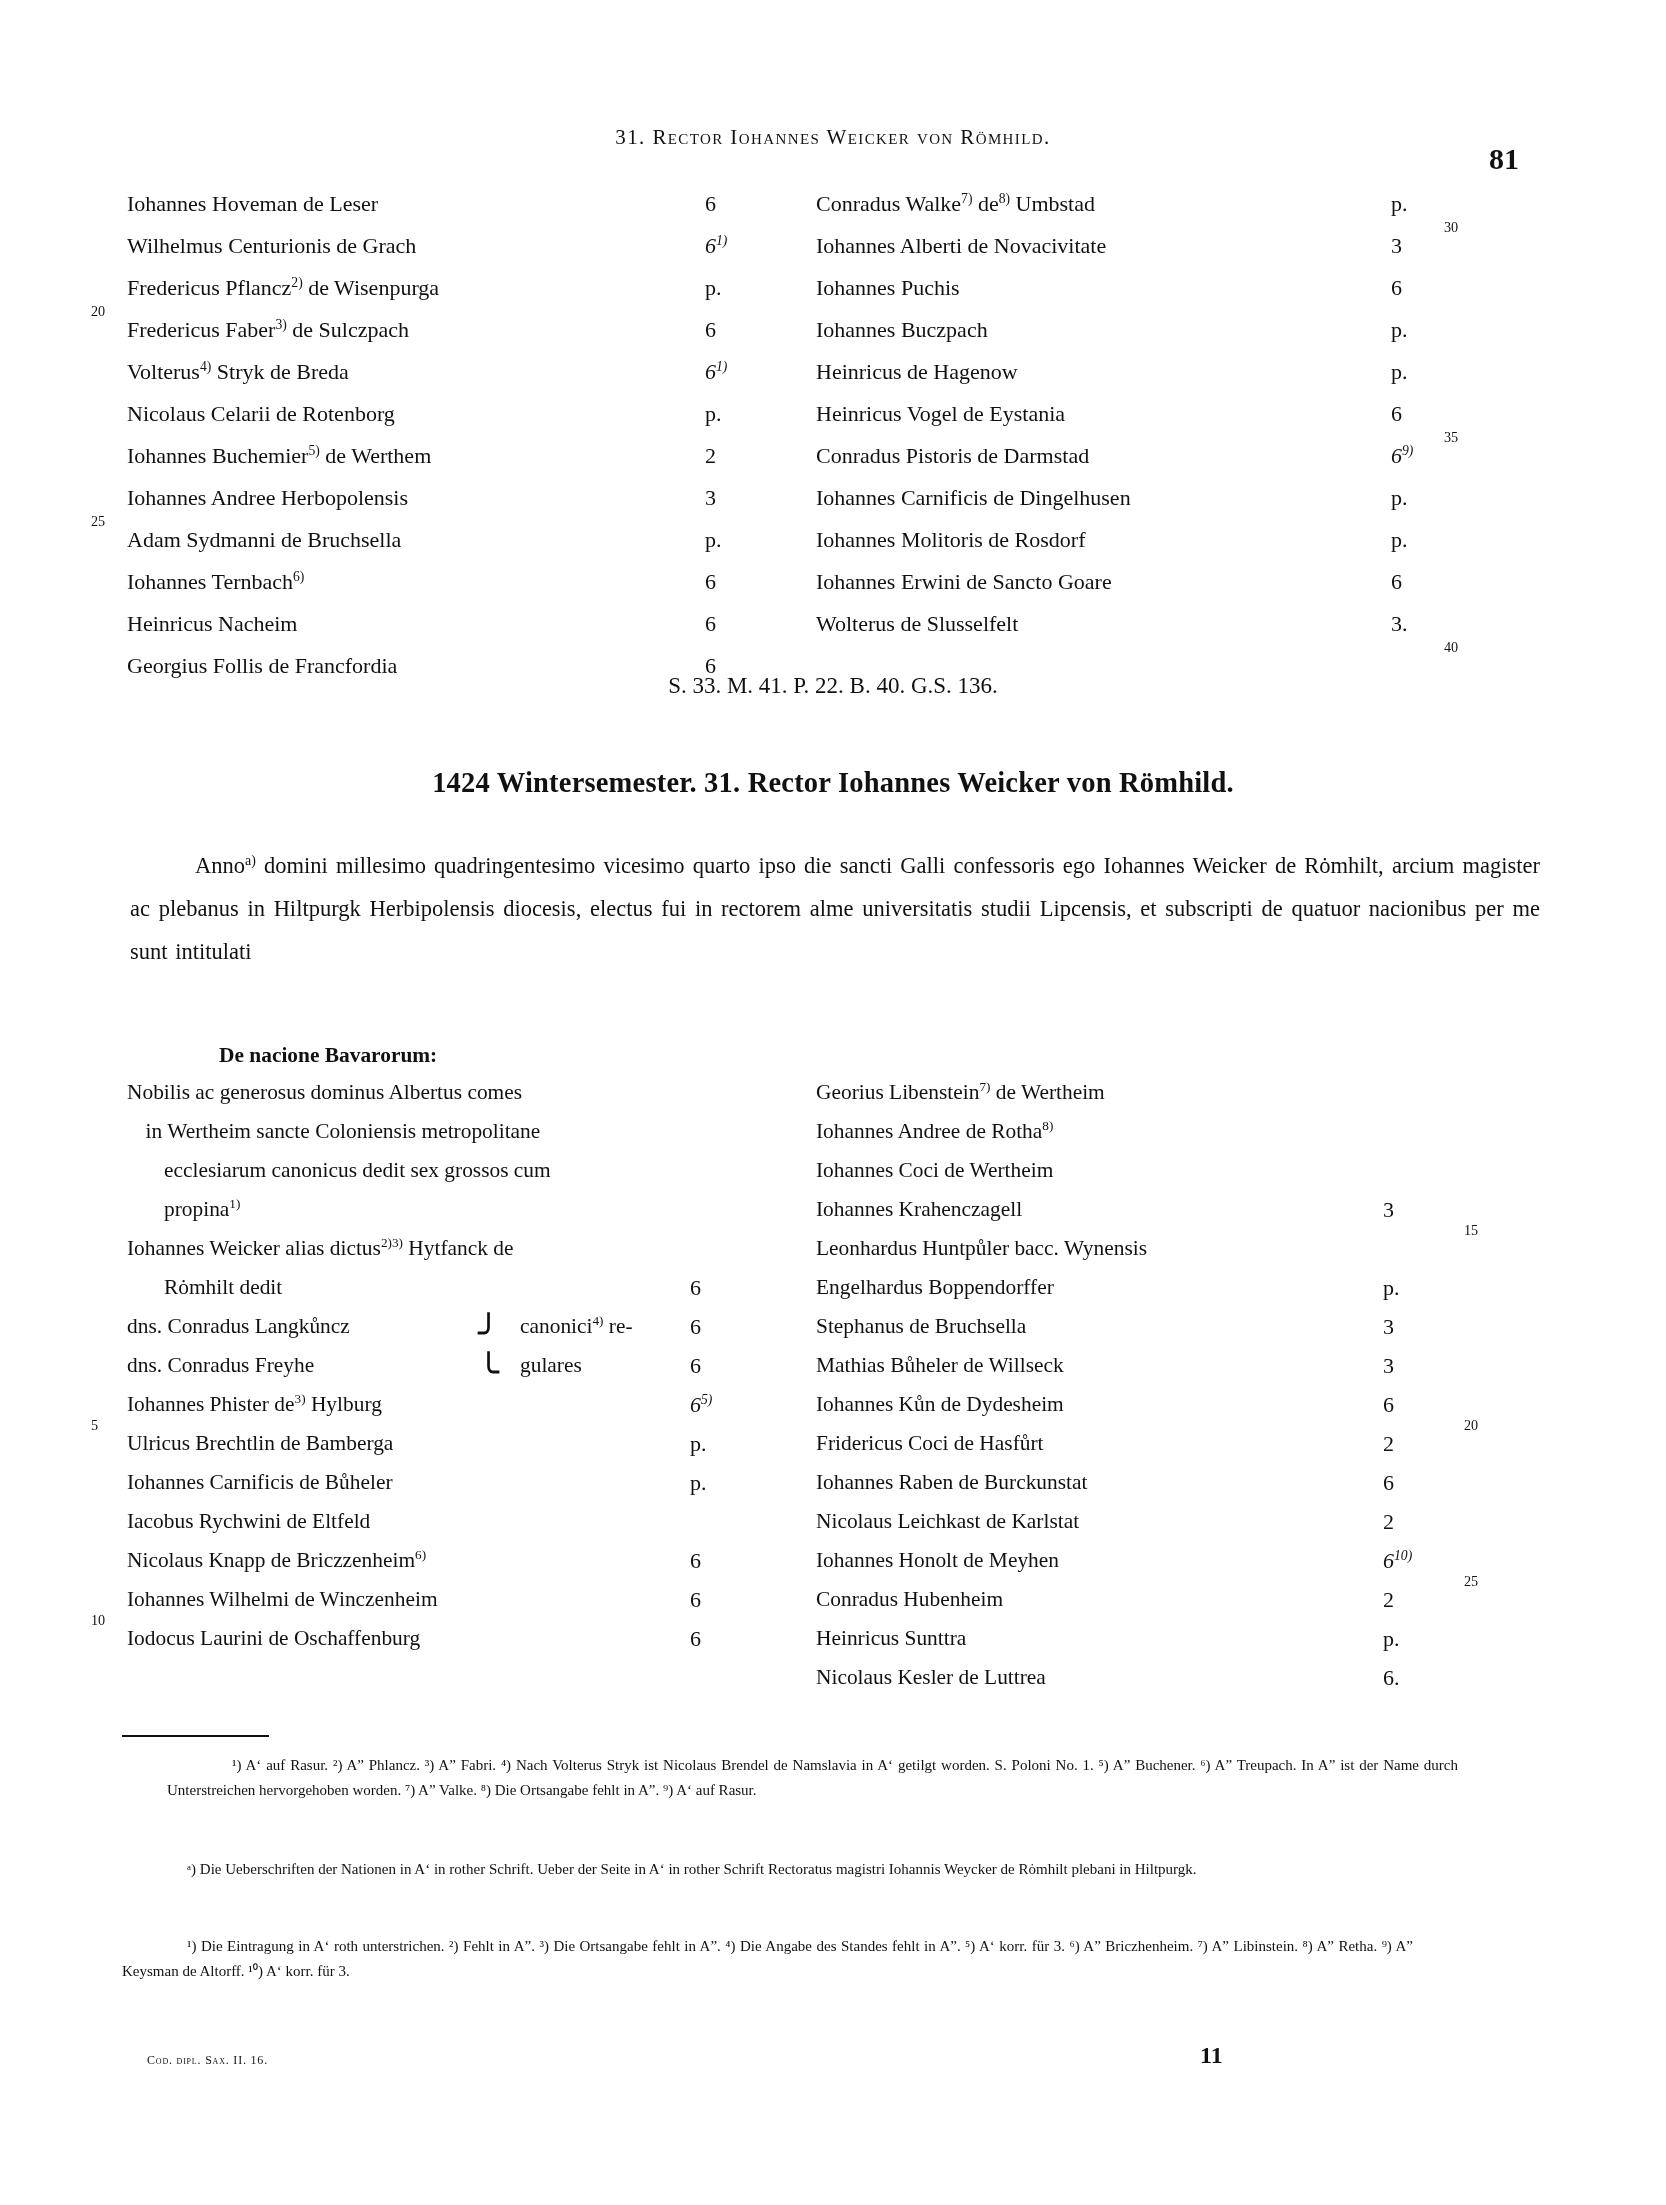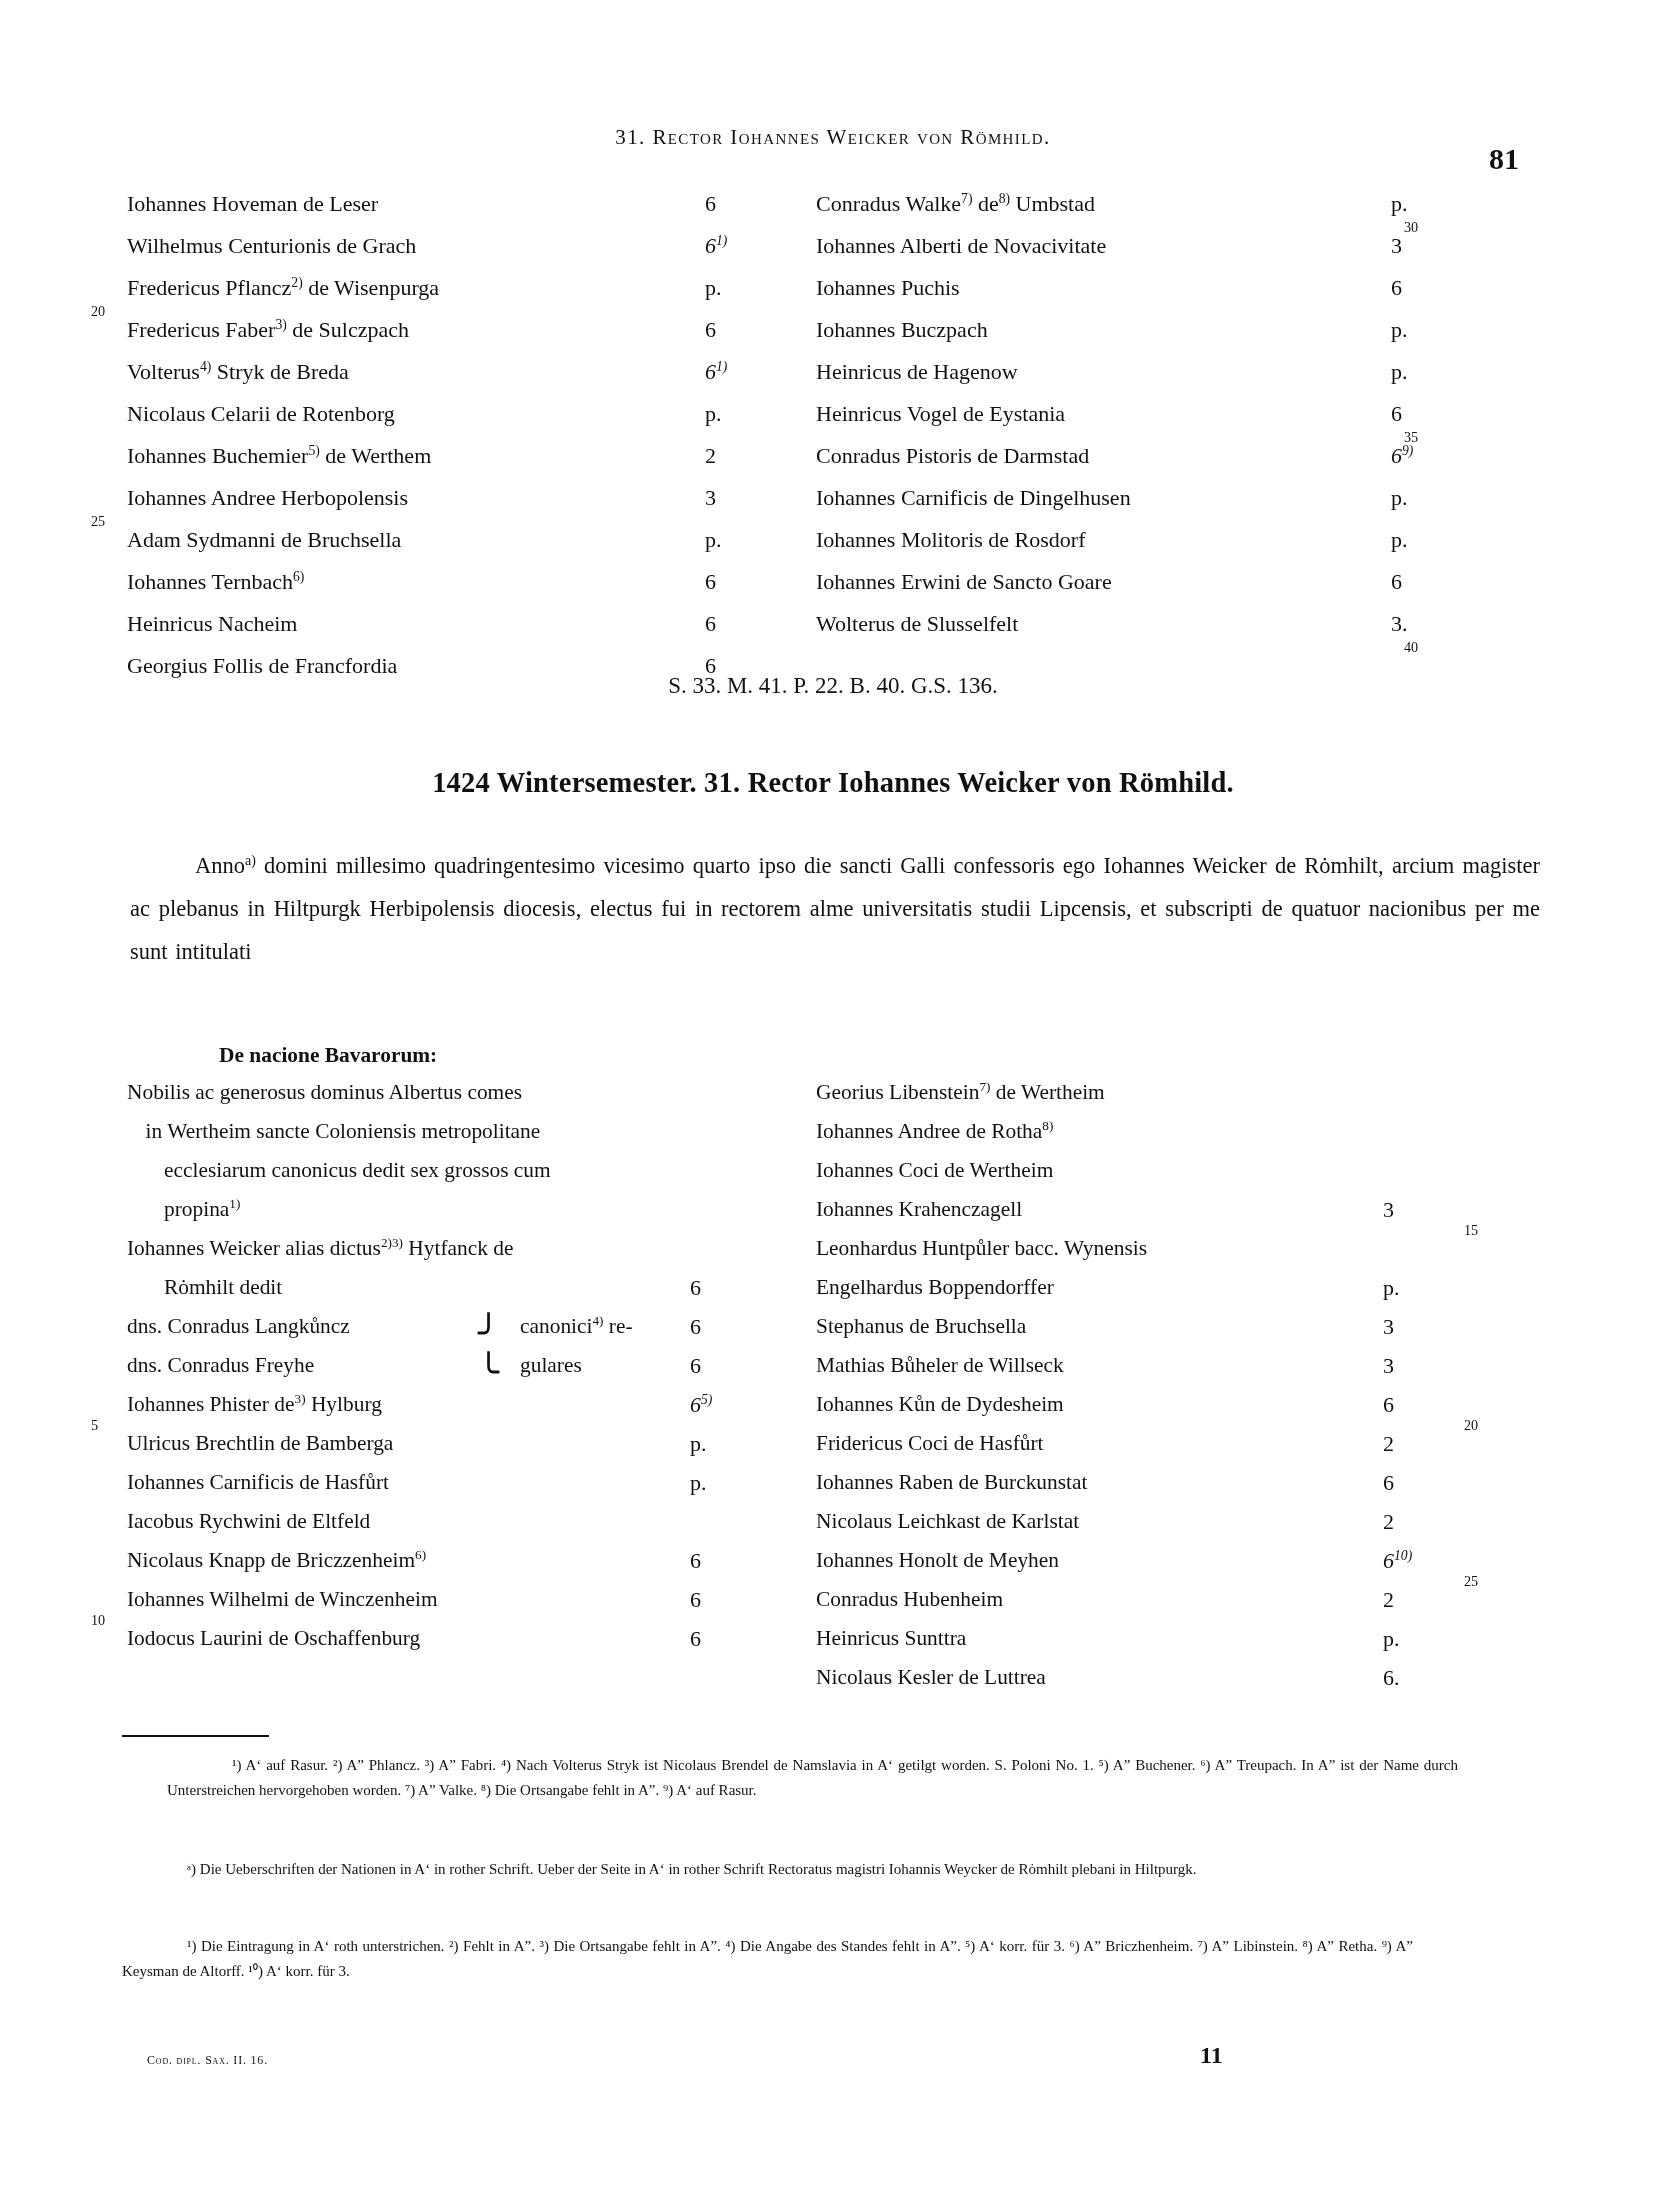--- a/index.html
+++ b/index.html
@@ -56,21 +56,21 @@
   sup { font-size:0.62em; vertical-align:super; line-height:0; }
   .ital { font-style:italic; }
 
   
   #sec1 { left:127px; top:193px; }
   #sec1 .col.left  { width:689px; }
   #sec1 .col.right { width:690px; }
   #sec1 .entry { height:42px; }
   #sec1 .col.left  .val { left:578px; }
   #sec1 .col.right .val { left:575px; }
-  #sec1 .marg { left:588px; }
+  #sec1 .marg { left:628px; }
 
   .summary {
     position:absolute; left:0; right:0; top:673px;
     text-align:center; font-size:23px;
   }
 
   
   .sec-heading {
     position:absolute; left:0; right:0; top:767px;
     text-align:center;
@@ -291,21 +291,21 @@
         <div class="entry">
           <span class="lineno">5</span>
           <span class="nm">Iohannes Phister de<sup>3)</sup> Hylburg</span>
           <span class="val ital">6<sup class="ital">5)</sup></span>
         </div>
         <div class="entry">
           <span class="nm">Ulricus Brechtlin de Bamberga</span>
           <span class="val">p.</span>
         </div>
         <div class="entry">
-          <span class="nm">Iohannes Carnificis de Hasfůrt</span>
+          <span class="nm">Iohannes Carnificis de Bůheler</span>
           <span class="val">p.</span>
         </div>
         <div class="entry">
           <span class="nm">Iacobus Rychwini de Eltfeld</span>
         </div>
         <div class="entry">
           <span class="nm">Nicolaus Knapp de Briczzenheim<sup>6)</sup></span>
           <span class="val">6</span>
         </div>
         <div class="entry">

